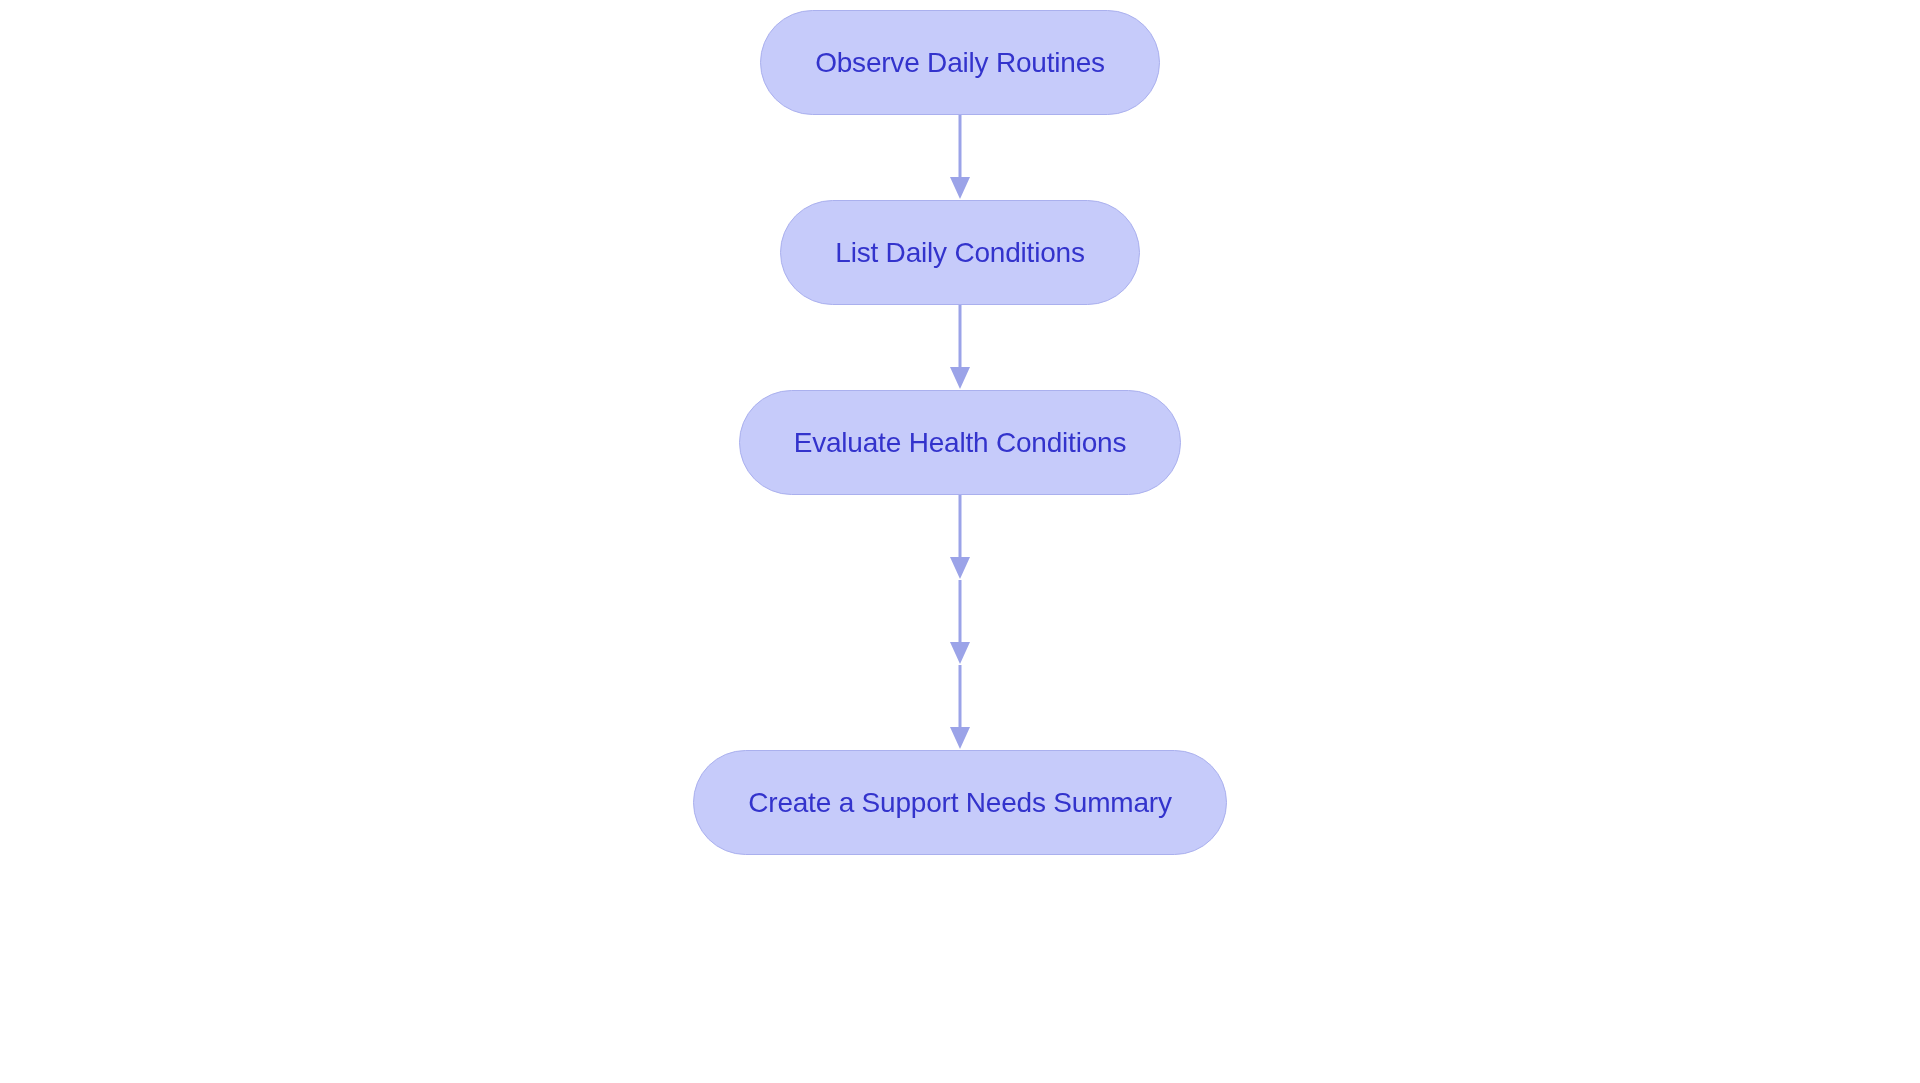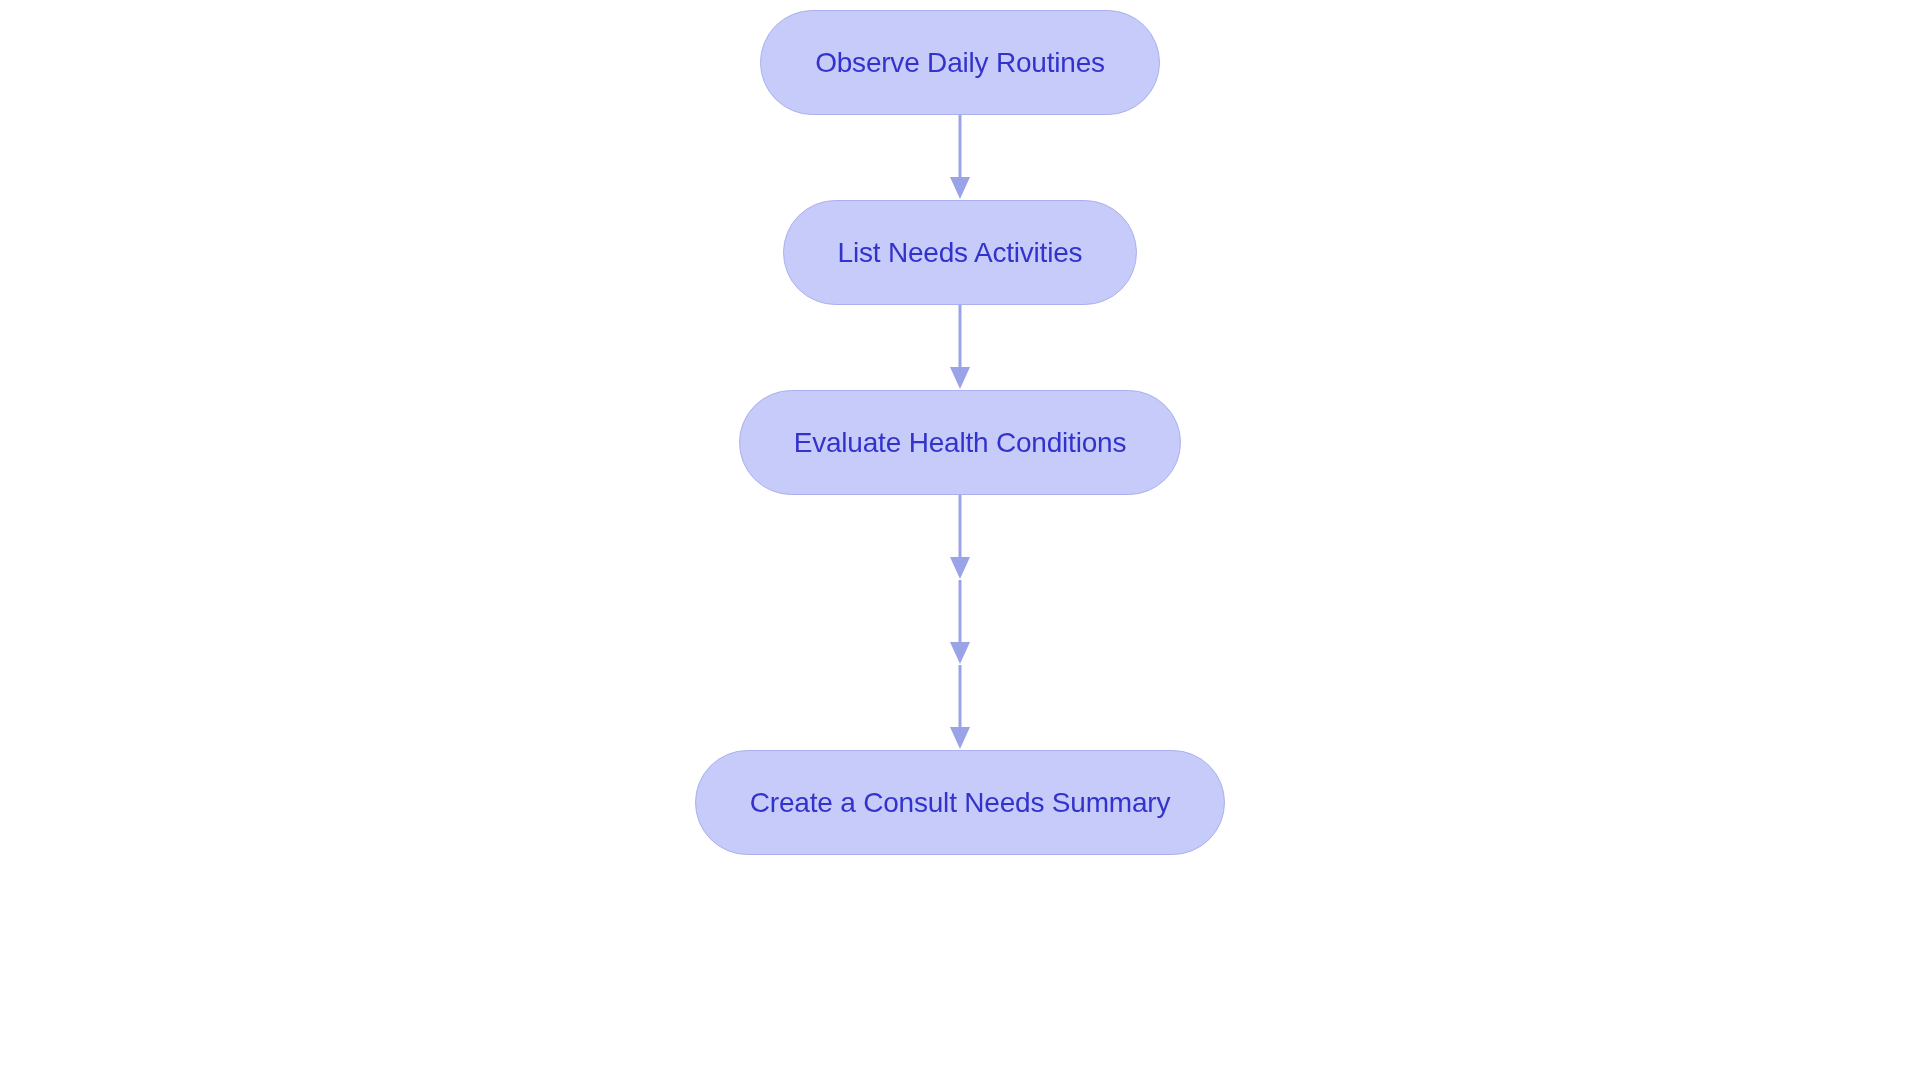--- a/index.html
+++ b/index.html
@@ -83,21 +83,21 @@
     </div>
 
     <div class="flow-connector">
       <svg width="26" height="85" viewBox="0 0 26 85" aria-hidden="true">
         <line x1="13" y1="0" x2="13" y2="64" stroke="#9ba3e8" stroke-width="3"></line>
         <polygon points="13,84 3,62 23,62" fill="#9ba3e8"></polygon>
       </svg>
     </div>
 
     <div class="flow-node">
-      <span class="flow-node-label">List Needs Activities</span>
+      <span class="flow-node-label">List Daily Conditions</span>
     </div>
 
     <div class="flow-connector">
       <svg width="26" height="85" viewBox="0 0 26 85" aria-hidden="true">
         <line x1="13" y1="0" x2="13" y2="64" stroke="#9ba3e8" stroke-width="3"></line>
         <polygon points="13,84 3,62 23,62" fill="#9ba3e8"></polygon>
       </svg>
     </div>
 
     <div class="flow-node">
@@ -121,17 +121,17 @@
 
 
     <div class="flow-connector">
       <svg width="26" height="85" viewBox="0 0 26 85" aria-hidden="true">
         <line x1="13" y1="0" x2="13" y2="64" stroke="#9ba3e8" stroke-width="3"></line>
         <polygon points="13,84 3,62 23,62" fill="#9ba3e8"></polygon>
       </svg>
     </div>
 
     <div class="flow-node">
-      <span class="flow-node-label">Create a Consult Needs Summary</span>
+      <span class="flow-node-label">Create a Support Needs Summary</span>
     </div>
 
   </div>
 </div>
 
 </body></html>

